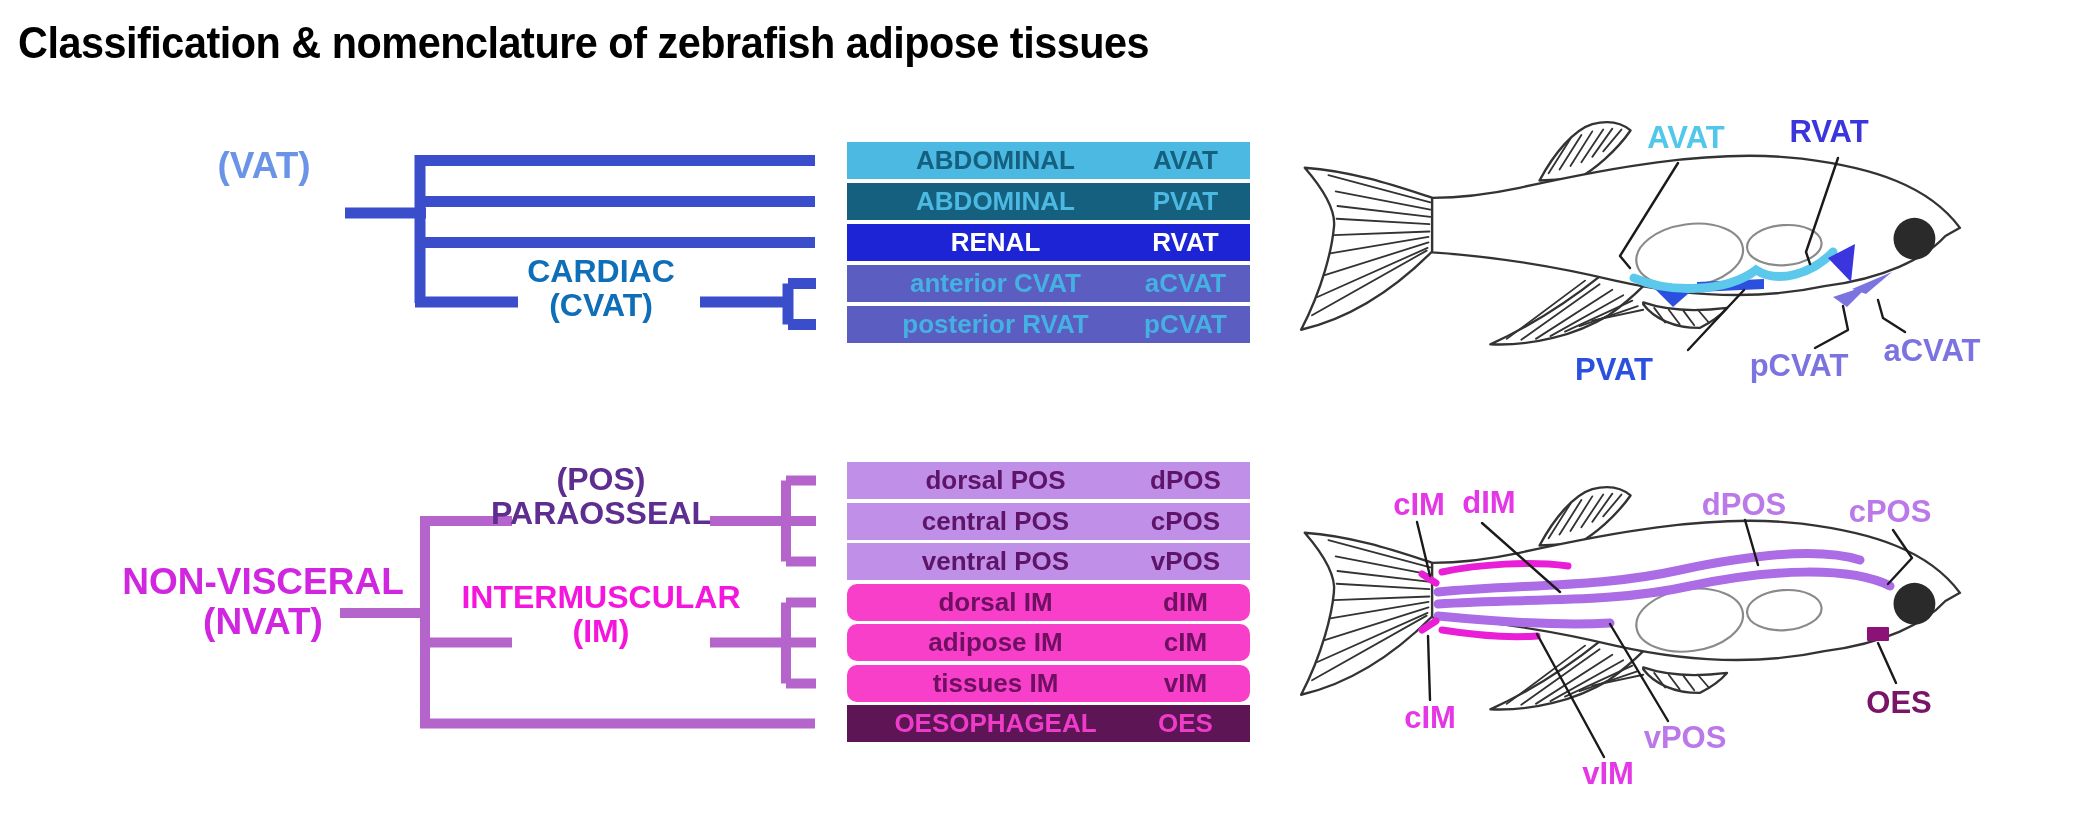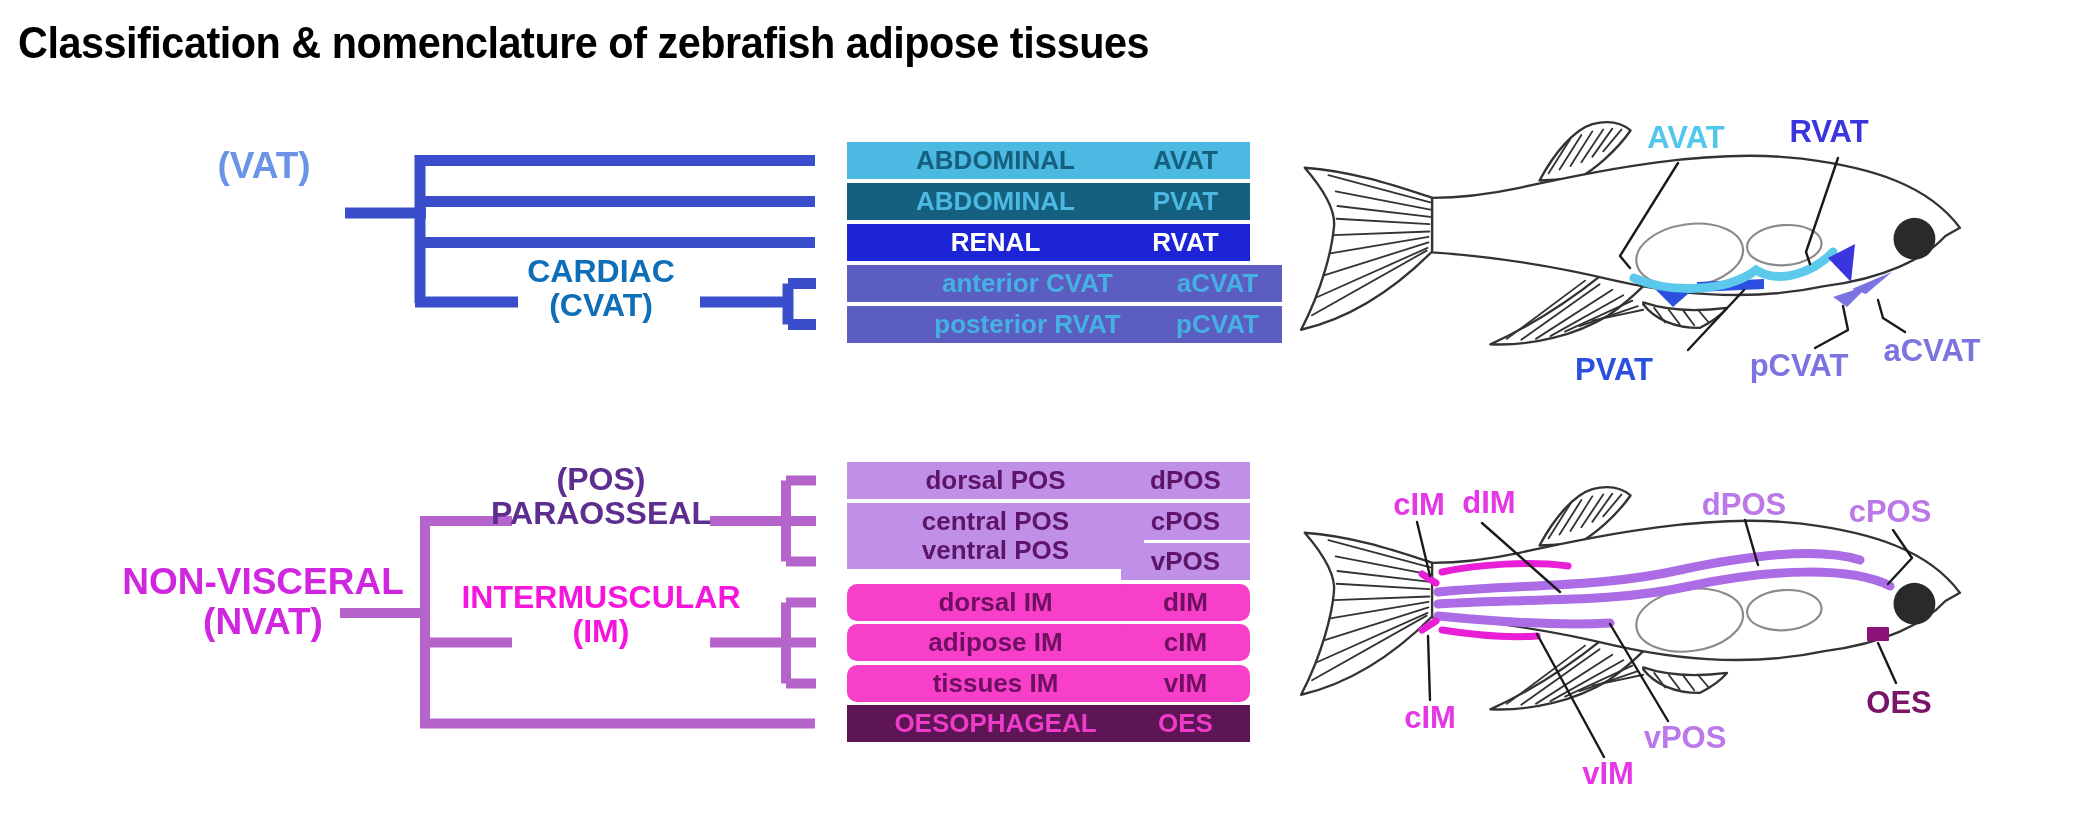--- a/index.html
+++ b/index.html
@@ -18,21 +18,21 @@
   .pos-label{left:470px;top:462px;width:262px;font-size:32px;color:var(--pos-label);}
   .im-label{left:440px;top:580px;width:322px;font-size:32px;color:var(--im-label);}
   
   .cell{position:absolute;height:37px;display:flex;align-items:center;justify-content:center;
         font-weight:bold;font-size:26px;}
   .name{left:815px;width:297px;margin-left:32px;}
   .abbr{left:1121px;width:129px;}
   .c-sky{background:var(--row-sky-bg);color:var(--row-sky-text);}
   .c-teal{background:var(--row-teal-bg);color:var(--row-teal-text);}
   .c-blue{background:var(--row-blue-bg);color:var(--row-blue-text);}
-  .c-slate{background:var(--row-slate-bg);color:var(--row-slate-text);padding-left:32px;}
+  .c-slate{background:var(--row-slate-bg);color:var(--row-slate-text);}
   .c-lilac{background:var(--row-lilac-bg);color:var(--row-lilac-text);}
   .c-pink{background:var(--row-pink-bg);color:var(--row-pink-text);border-radius:10px;}
   .c-plum{background:var(--row-plum-bg);color:var(--row-plum-text);}
   
   .fish-lbl{position:absolute;font-weight:bold;font-size:31px;white-space:nowrap;
             transform:translateX(-50%);}
   
   .vat-tree path{stroke:var(--vat-tree);stroke-width:11;fill:none;}
   .nvat-tree path{stroke:var(--nvat-tree);stroke-width:10;fill:none;}
   .fish-fill{fill:#fff;stroke:var(--fish-outline);stroke-width:2.6;stroke-linejoin:round;stroke-linecap:round;}
@@ -213,21 +213,21 @@
   <div class="cell abbr c-blue" style="top:224px">RVAT</div>
   <div class="cell name c-slate" style="top:265px">anterior CVAT</div>
   <div class="cell abbr c-slate" style="top:265px">aCVAT</div>
   <div class="cell name c-slate" style="top:306px">posterior RVAT</div>
   <div class="cell abbr c-slate" style="top:306px">pCVAT</div>
 
   <div class="cell name c-lilac" style="top:462px">dorsal POS</div>
   <div class="cell abbr c-lilac" style="top:462px">dPOS</div>
   <div class="cell name c-lilac" style="top:503px">central POS</div>
   <div class="cell abbr c-lilac" style="top:503px">cPOS</div>
-  <div class="cell name c-lilac" style="top:532px">ventral POS</div>
+  <div class="cell name c-lilac" style="top:543px">ventral POS</div>
   <div class="cell abbr c-lilac" style="top:543px">vPOS</div>
   <div class="cell name c-pink" style="top:584px">dorsal IM</div>
   <div class="cell abbr c-pink" style="top:584px">dIM</div>
   <div class="cell name c-pink" style="top:624px">adipose IM</div>
   <div class="cell abbr c-pink" style="top:624px">cIM</div>
   <div class="cell name c-pink" style="top:665px">tissues IM</div>
   <div class="cell abbr c-pink" style="top:665px">vIM</div>
   <div class="cell name c-plum" style="top:705px">OESOPHAGEAL</div>
   <div class="cell abbr c-plum" style="top:705px">OES</div>
 

